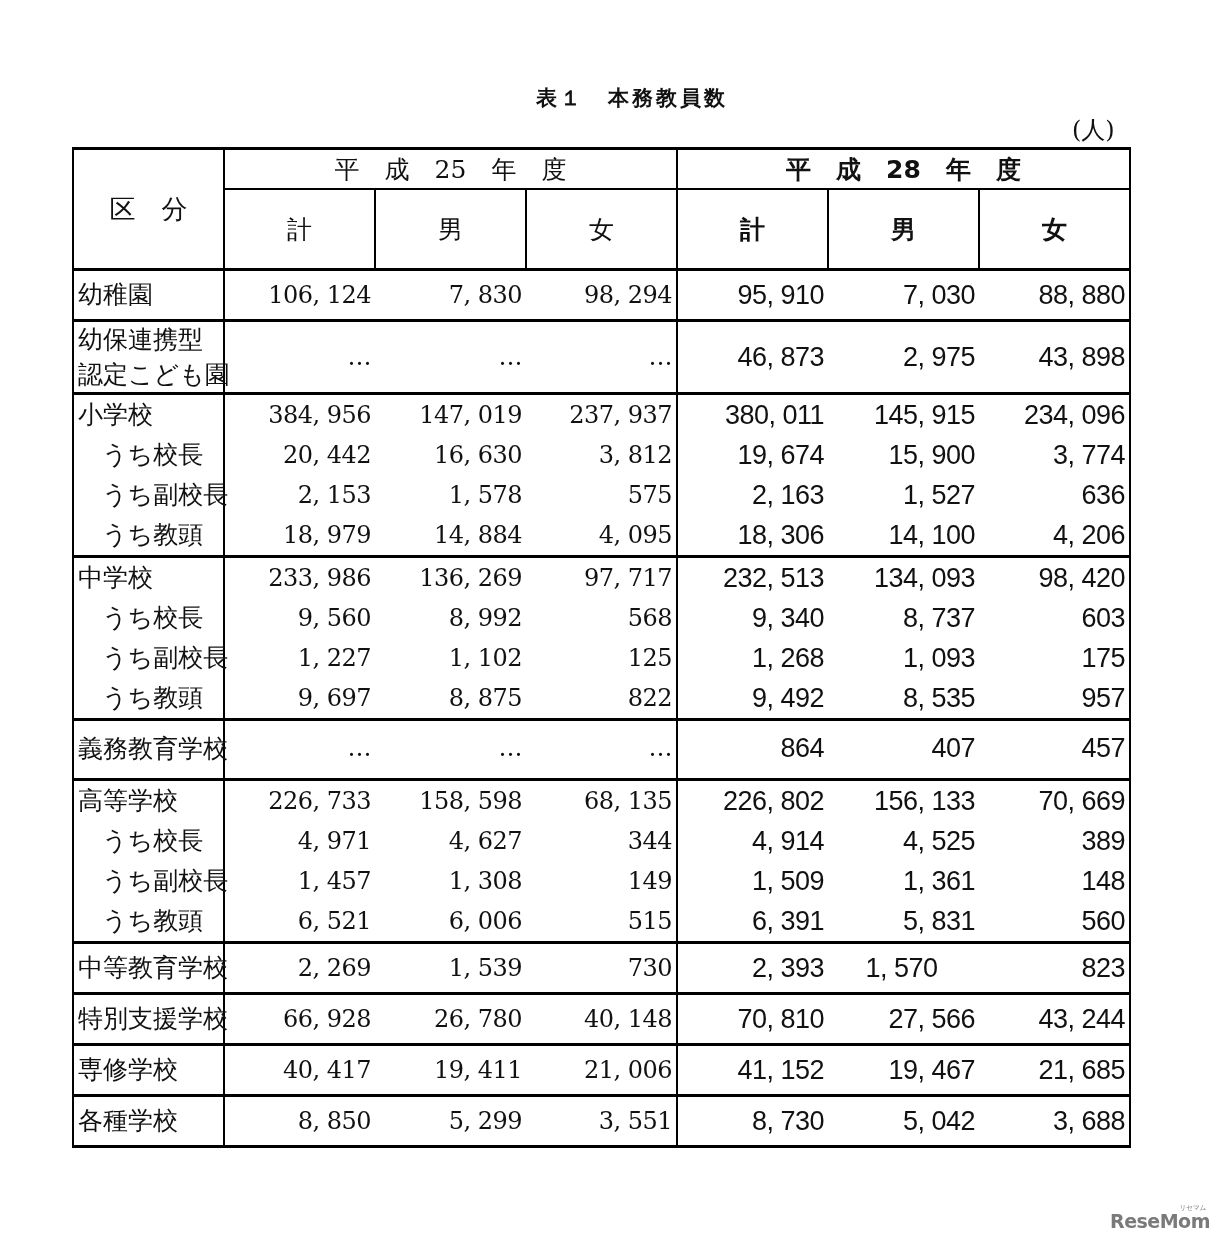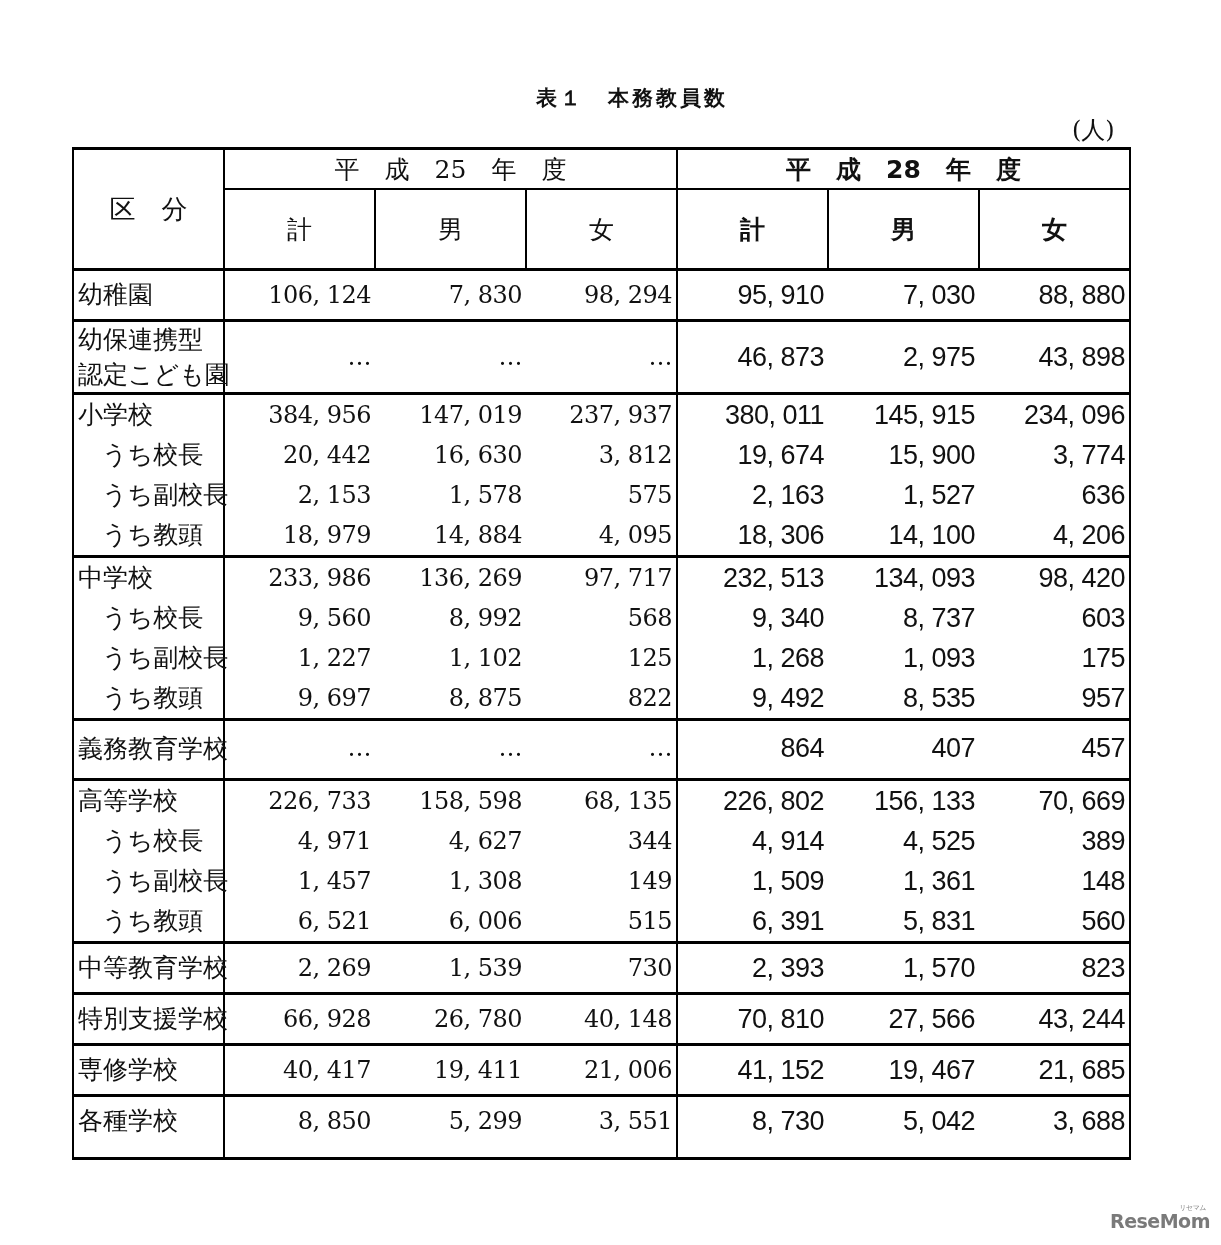--- a/index.html
+++ b/index.html
@@ -306,21 +306,21 @@
         <td class="num old">
           <div class="line" style="height: 48px; line-height: 48px;">1, 539</div>
         </td>
         <td class="num old">
           <div class="line" style="height: 48px; line-height: 48px;">730</div>
         </td>
         <td class="num new sep">
           <div class="line" style="height: 48px; line-height: 48px; padding-left: 28px;">2, 393</div>
         </td>
         <td class="num new">
-          <div class="line" style="height: 37px; line-height: 48px;">1, 570</div>
+          <div class="line" style="height: 37px; line-height: 48px; text-align: center;">1, 570</div>
         </td>
         <td class="num new lastcol">
           <div class="line" style="height: 48px; line-height: 48px;">823</div>
         </td>
       </tr>
       <tr class="grp">
         <td class="lbl">
           <div class="line" style="height: 48px; line-height: 48px;">特別支援学校</div>
         </td>
         <td class="num old sep">
@@ -363,21 +363,21 @@
         </td>
         <td class="num new lastcol">
           <div class="line" style="height: 48px; line-height: 48px;">21, 685</div>
         </td>
       </tr>
       <tr class="grp">
         <td class="lbl">
           <div class="line" style="height: 48px; line-height: 48px;">各種学校</div>
         </td>
         <td class="num old sep">
-          <div class="line" style="height: 60px; line-height: 48px;">8, 850</div>
+          <div class="line" style="height: 48px; line-height: 48px;">8, 850</div>
         </td>
         <td class="num old">
           <div class="line" style="height: 48px; line-height: 48px;">5, 299</div>
         </td>
         <td class="num old">
           <div class="line" style="height: 48px; line-height: 48px;">3, 551</div>
         </td>
         <td class="num new sep">
           <div class="line" style="height: 48px; line-height: 48px;">8, 730</div>
         </td>

